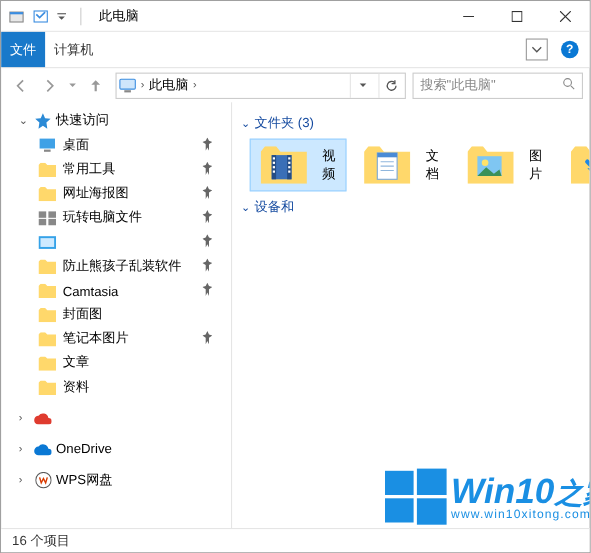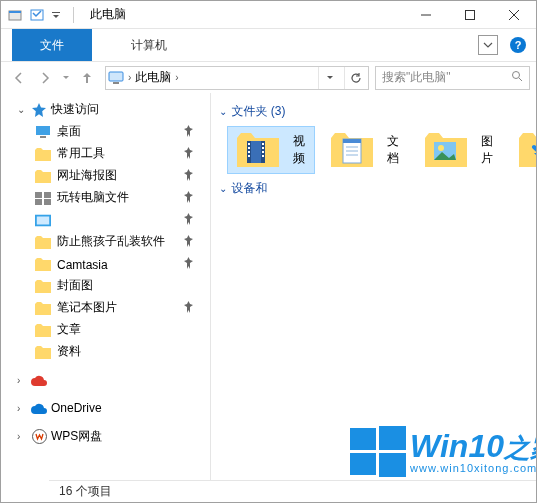--- a/index.html
+++ b/index.html
@@ -7,21 +7,21 @@
   .titlebar { height: 28px; display: flex; align-items: center; background: #fff; border-bottom: 1px solid #e5e5e5; }
   .tb-icons { display: flex; align-items: center; gap: 6px; padding-left: 6px; }
   .qat-icon { width:16px; height:16px; display:flex; align-items:center; justify-content:center; }
   .tb-dd { width:10px; height:10px; display:flex; align-items:center; justify-content:center; color:#555;}
   .tb-sep { width:1px; height:16px; background:#ccc; margin:0 6px;}
   .tb-title { margin-left: 4px; font-size: 12px; color: #000; }
   .tb-spacer { flex: 1; }
   .win-btn { width: 44px; height: 28px; display: flex; align-items: center; justify-content: center; color: #333; }
   .win-btn svg { stroke:#333; }
   .ribbon { height: 32px; display: flex; align-items: stretch; background: #fff; }
-  .ribbon-tab { padding: 0 28px; display: flex; align-items: center; font-size: 12px; color: #333; cursor: default; margin-left: 11px; }
+  .ribbon-tab { padding: 0 8px; display: flex; align-items: center; font-size: 12px; color: #333; cursor: default; }
   .ribbon-tab.file { background: #1979ca; color: #fff; }
   .ribbon-spacer { flex: 1; }
   .ribbon-right { display: flex; align-items: center; padding-right: 10px; gap: 12px; }
   .nav-row { height: 32px; display: flex; align-items: center; padding: 2px 6px; gap: 2px; border-top:1px solid #e5e5e5; }
   .nav-btn { width: 24px; height: 24px; display: flex; align-items: center; justify-content: center; color: #8a8a8a; }
   .addr-bar { flex: 1; height: 24px; border: 1px solid #ccc; display: flex; align-items: center; padding: 0 2px; gap: 4px; margin:0 4px; }
   .addr-crumb { font-size:12px; color:#000; }
   .addr-sep { color:#555; font-size:10px; }
   .addr-spacer { flex:1; }
   .addr-btn { width:22px; height:22px; display:flex; align-items:center; justify-content:center; color:#555; border-left:1px solid #e5e5e5;}
@@ -36,21 +36,21 @@
   .pin { margin-left: auto; margin-right: 10px; color:#555; width:10px; }
   .icn { width:16px; height:16px; display:flex; align-items:center; justify-content:center; flex-shrink:0;}
   .content { flex: 1; padding: 8px 4px; overflow:hidden;}
   .group-label { display:flex; align-items:center; gap:4px; color:#13499f; font-size:12px; padding:2px 4px 6px 4px;}
   .group-label .chev { font-size:10px;}
   .tiles { display:flex; flex-direction:row; gap:6px; padding-left:12px;}
   .tile { display:flex; align-items:center; gap:14px; padding:6px 10px; width:260px;}
   .tile.selected { background:#cce8ff; border:1px solid #99d1ff; padding:5px 9px;}
   .tile-icon { width:42px; height:36px; display:flex; align-items:center; justify-content:center; }
   .tile-label { font-size:12px; }
-  .status { position:absolute; left:0; right:0; bottom:0; height:22px; border-top:1px solid #e5e5e5; display:flex; align-items:center; padding:0 10px; font-size:12px; color:#333; background:#fff;margin-left:48px;}
+  .status { position:absolute; left:0; right:0; bottom:0; height:22px; border-top:1px solid #e5e5e5; display:flex; align-items:center; padding:0 10px; font-size:12px; color:#333; background:#fff;}
   .watermark { position:absolute; right:-20px; bottom:18px; pointer-events:none; display:flex; align-items:center;}
   .watermark-text { font-size:32px; font-weight:600; font-style:italic; color:#1a8fe3; line-height:1;}
   .watermark-sub { font-size:11px; color:#1a8fe3; letter-spacing:1px;}
   .star-blue { color:#2b8ad6;}
   .onedrive-blue { color:#0a78d4;}
   .cc-red { color:#d83b01;}
   .help-blue { width:16px; height:16px; border-radius:50%; background:#0a78d4; color:#fff; display:flex; align-items:center; justify-content:center; font-size:11px; font-weight:bold;}
   .chev-exp { width:20px; height:20px; border:1px solid #999; display:flex; align-items:center; justify-content:center; font-size:10px; color:#555;}
 </style>
 </head>

